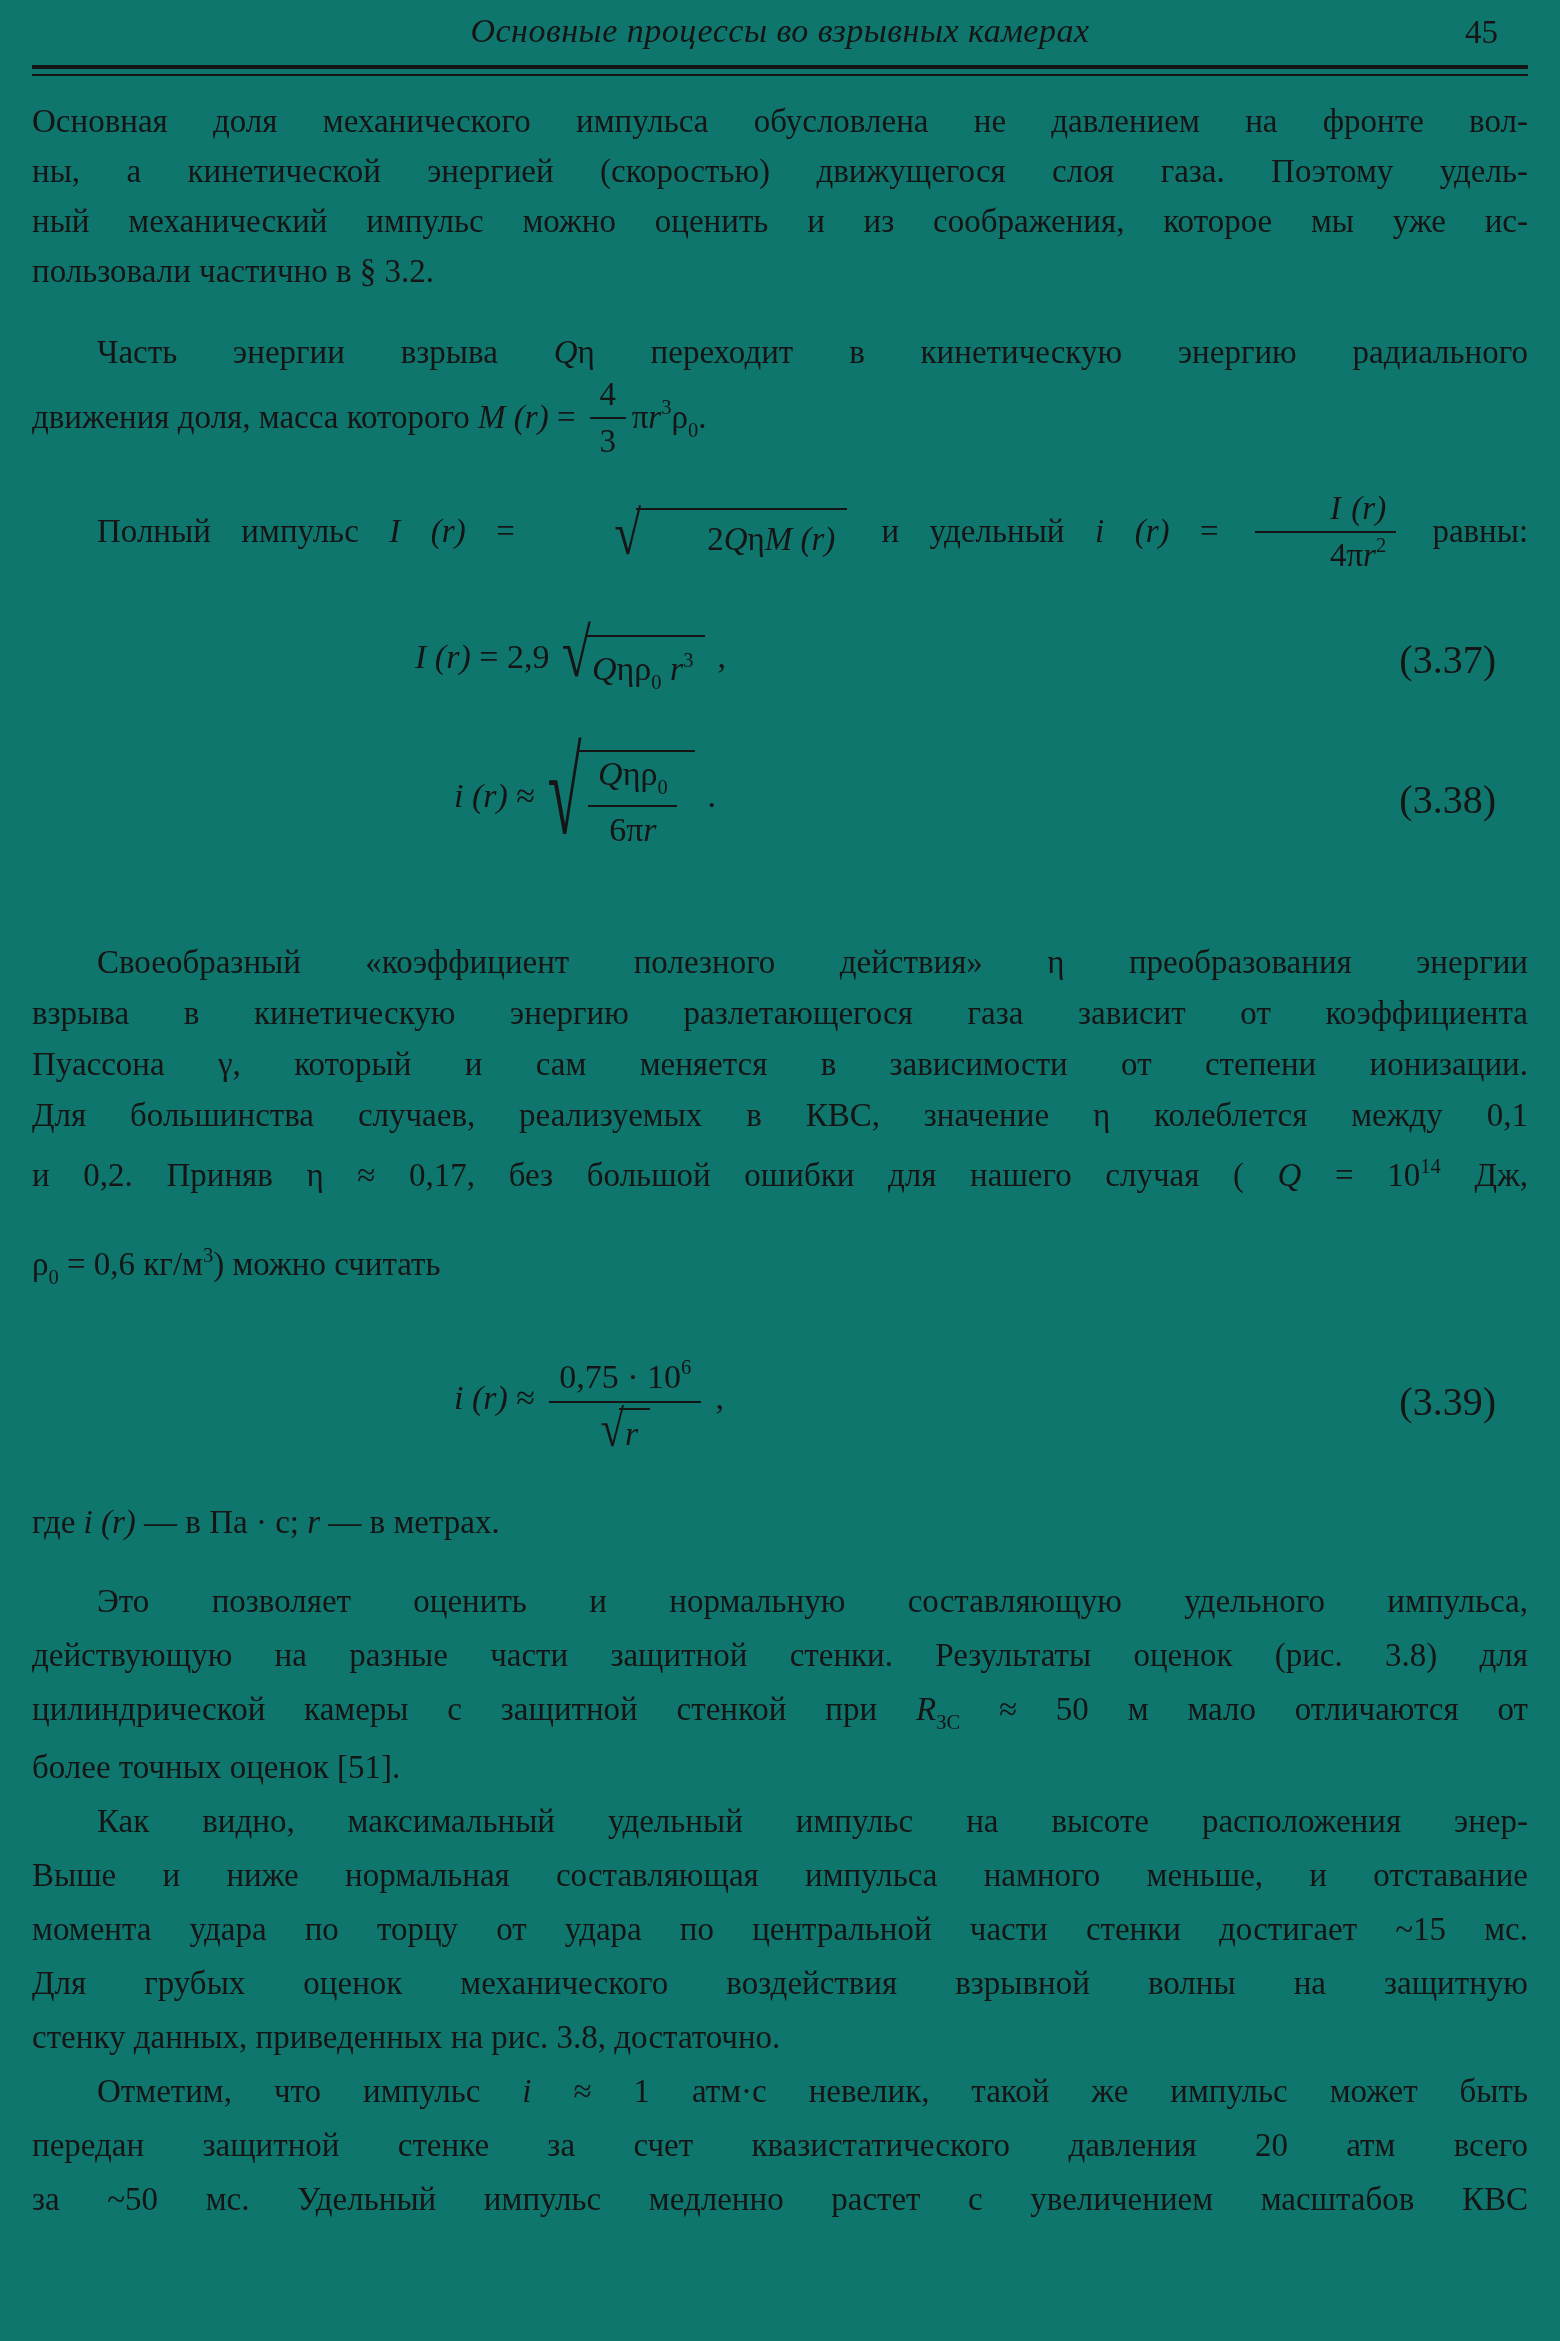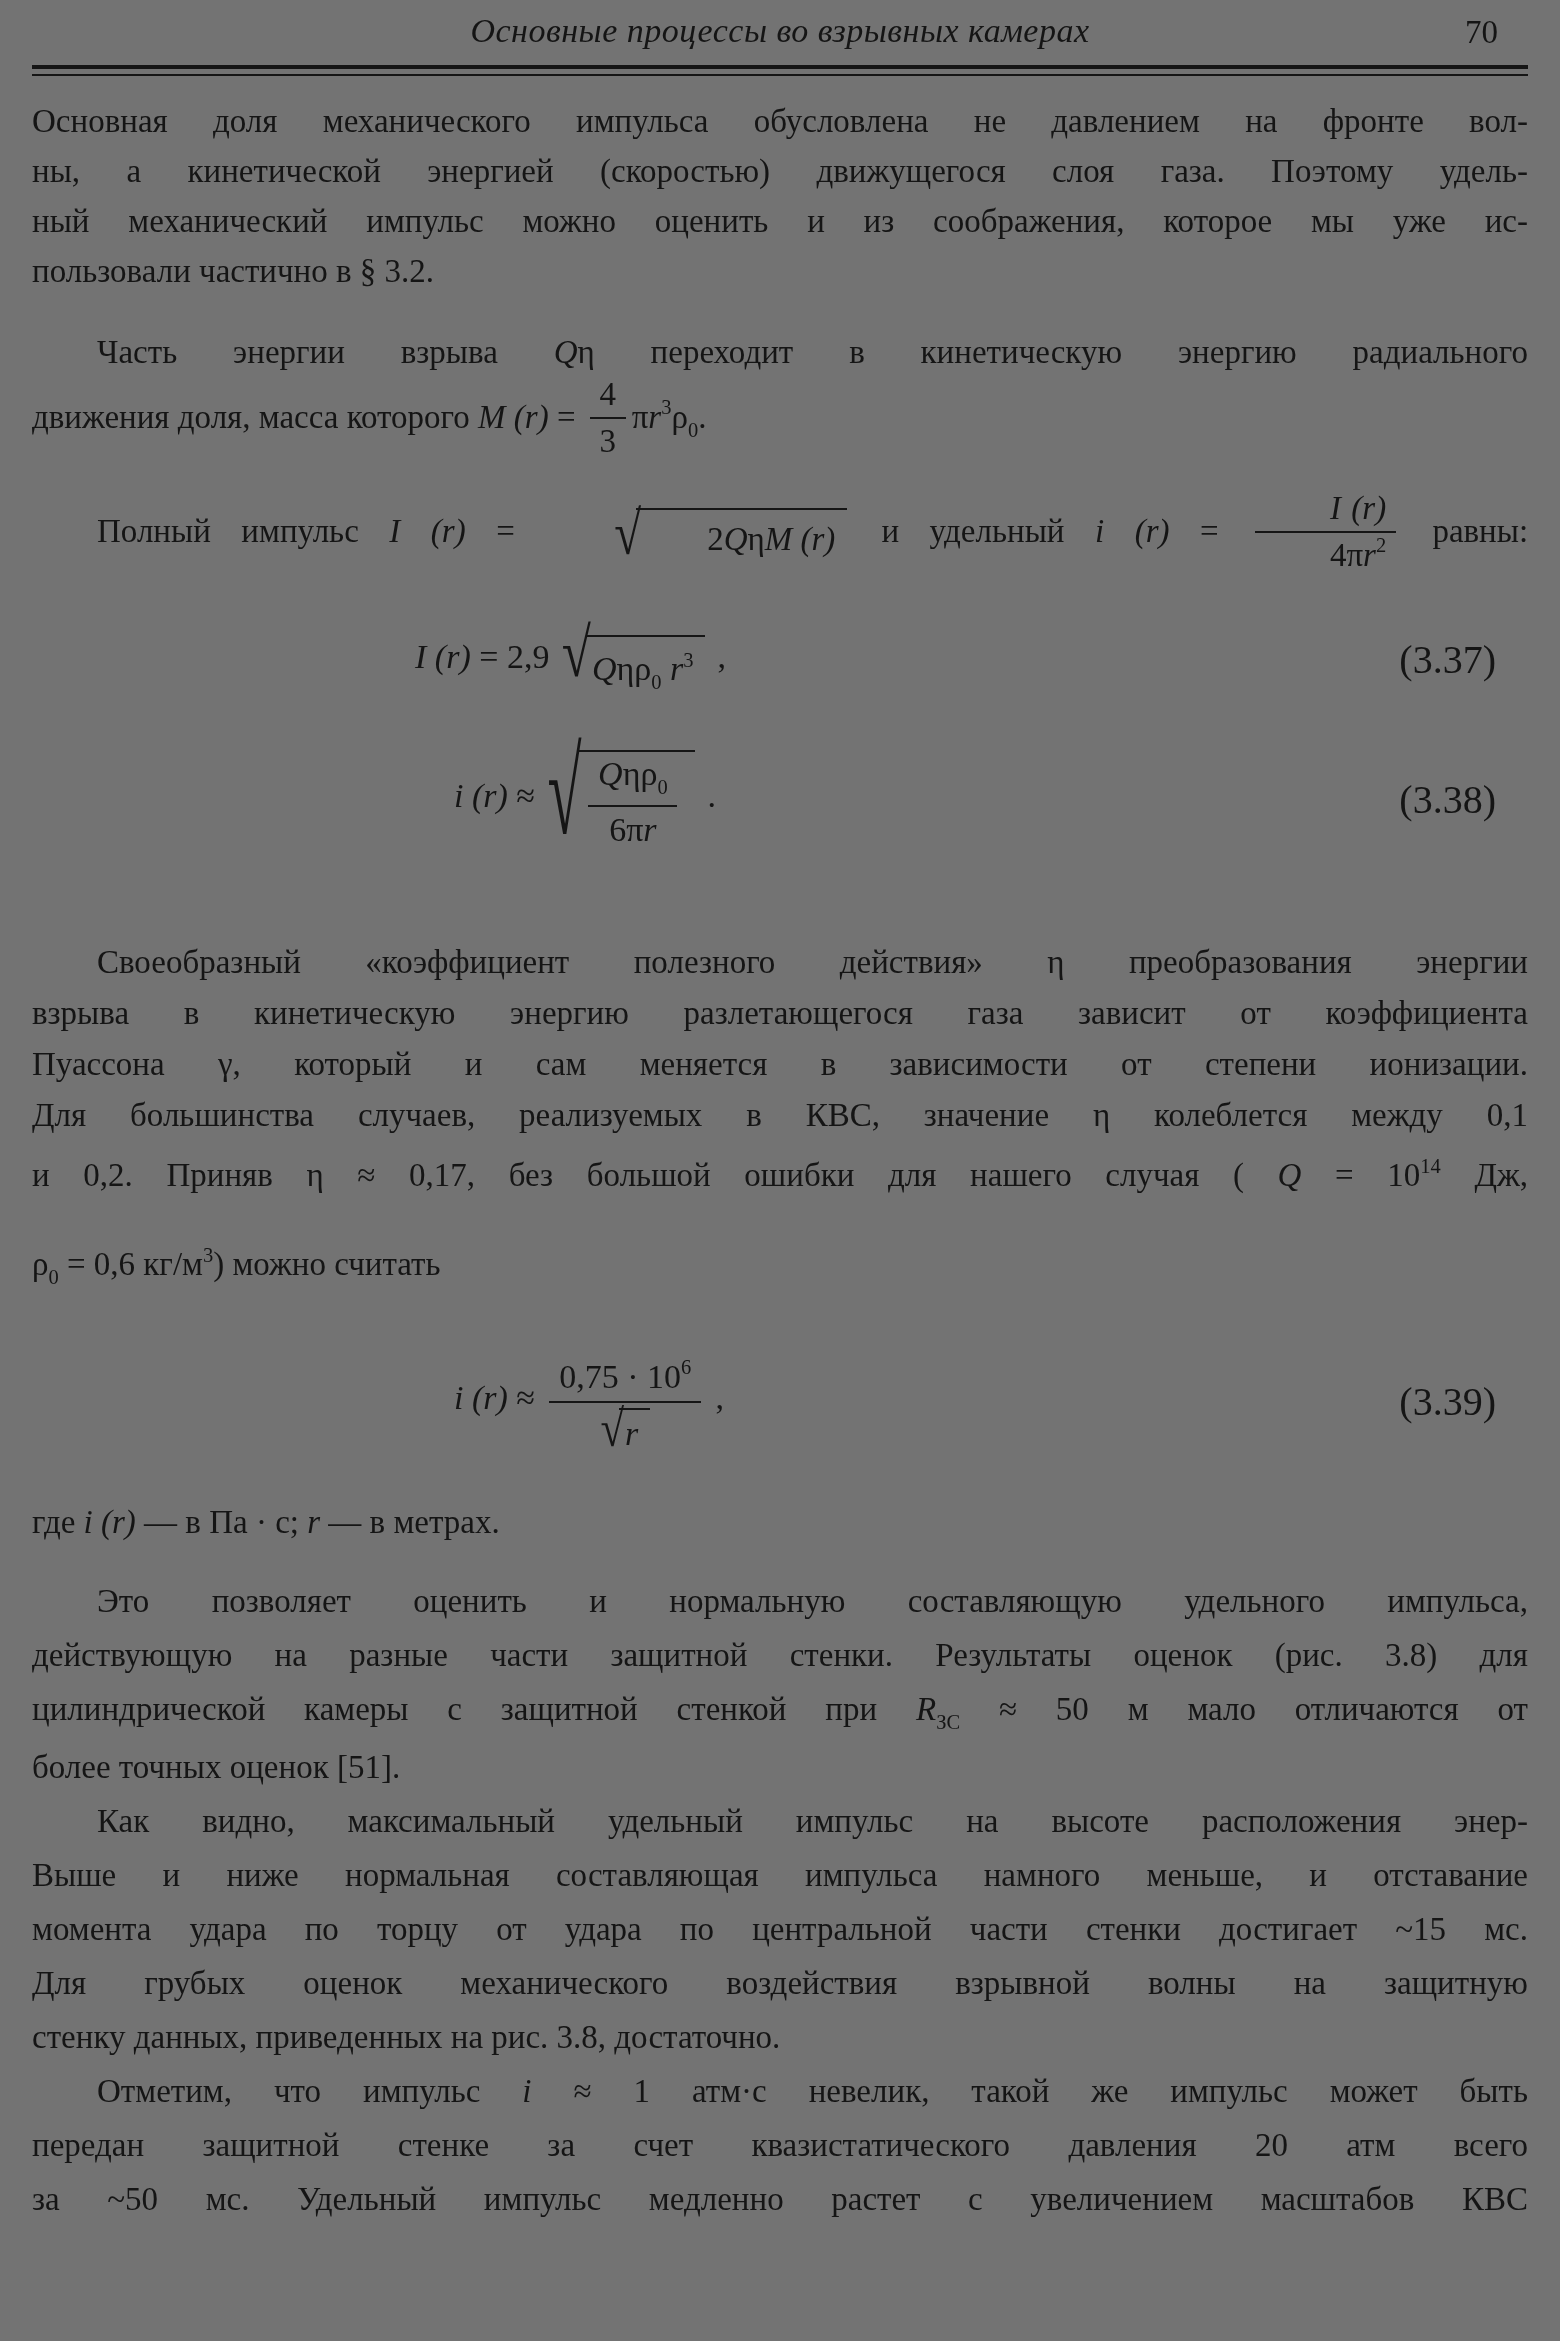--- a/index.html
+++ b/index.html
@@ -1,18 +1,18 @@
 <!DOCTYPE html>
 <html><head>
 <meta charset="utf-8">
 <style>
   * { margin:0; padding:0; box-sizing:border-box; }
   html,body { background:#9a9a9a; }
   .page {
-    width:1560px; height:2342px; background:#737373; color:#151515;
+    width:1560px; height:2342px; background:#0f766e; color:#151515;
     font-family:"Liberation Serif","DejaVu Serif",serif;
     overflow:hidden; position:relative;
   }
   .pghead { position:relative; height:49px; margin-top:11.7px; }
   .running-title { position:absolute; left:0; right:0; top:0; text-align:center; font-style:italic; font-size:34px; letter-spacing:0.5px; }
   .page-number { position:absolute; right:62px; top:2px; font-size:33px; }
   .double-rule { margin:3.9px 32px 0; height:11.7px; border-top:4.9px solid #151515; border-bottom:2.9px solid #151515; }
 
   .bodytext { padding:0 32px; font-size:33px; }
   .line { line-height:50px; }
@@ -48,21 +48,21 @@
   .mt44{margin-top:43px} .mt56{margin-top:55px} .mt64{margin-top:62px}
   .mt88{margin-top:86px} .mt10{margin-top:9.8px} .mt35{margin-top:34px}
 </style>
 </head>
 <body>
 
 <div class="page">
 
   <header class="pghead">
     <div class="running-title">Основные процессы во взрывных камерах</div>
-    <div class="page-number">70</div>
+    <div class="page-number">45</div>
   </header>
   <div class="double-rule"></div>
 
   <main class="bodytext">
 
     <section class="mt20">
       <div class="line j"><span>Основная доля механического импульса обусловлена не давлением на фронте вол-</span></div>
       <div class="line j"><span>ны, а кинетической энергией (скоростью) движущегося слоя газа. Поэтому удель-</span></div>
       <div class="line j"><span>ный механический импульс можно оценить и из соображения, которое мы уже ис-</span></div>
       <div class="line"><span>пользовали частично в § 3.2.</span></div>

